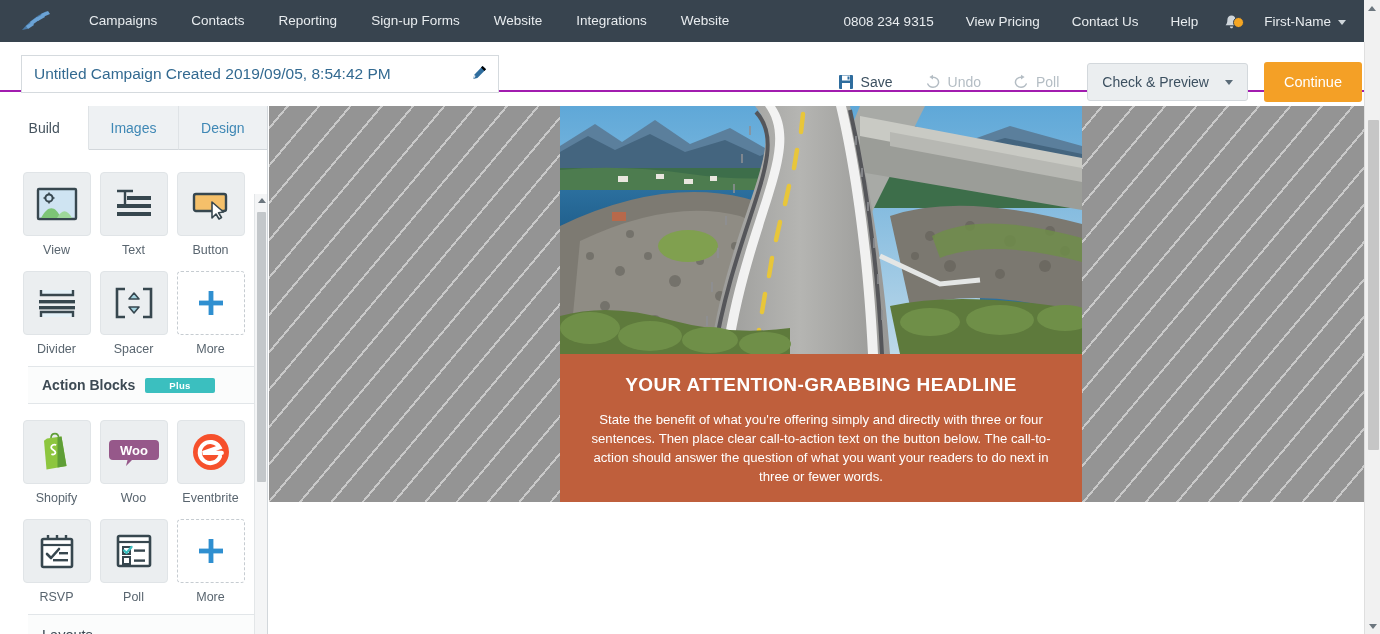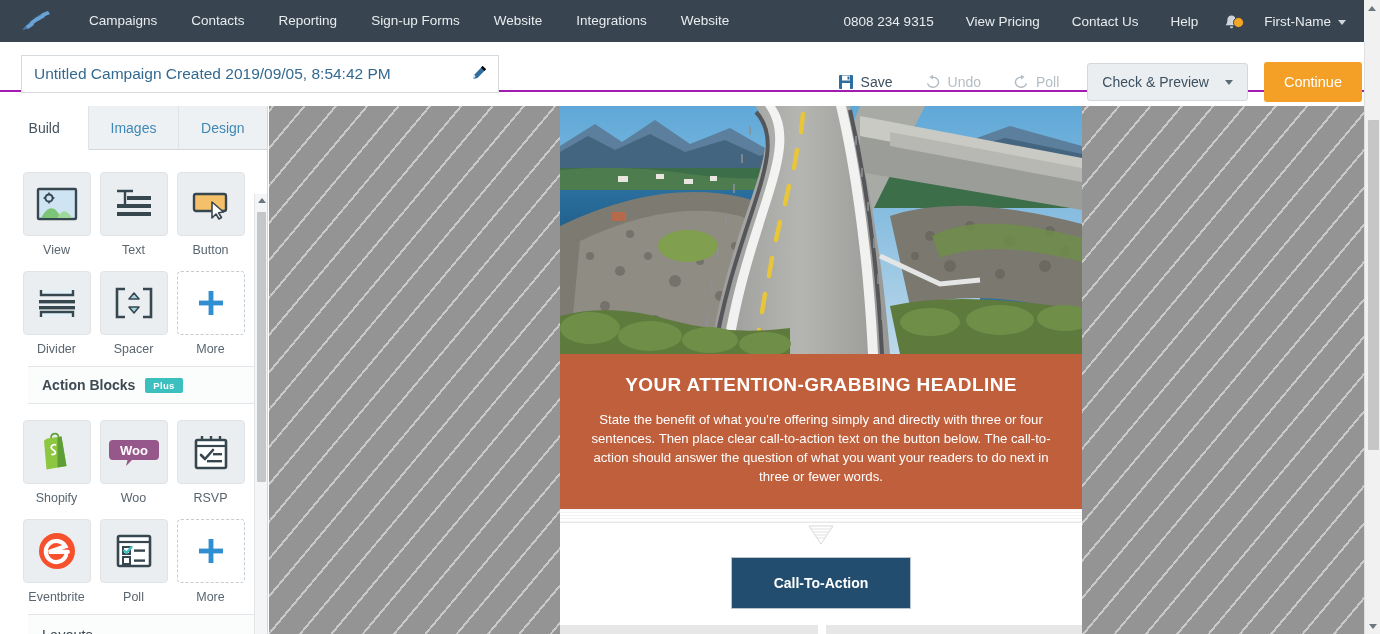--- a/index.html
+++ b/index.html
@@ -148,21 +148,21 @@
     display: flex; align-items: center; gap: 10px;
     padding: 10px 0 10px 14px;
     border-top: 1px solid #e2e6e9;
     border-bottom: 1px solid #e2e6e9;
     background: #fbfcfc;
     margin-left: 28px;
   }
   .section-title { font-size: 14px; color: #3d4a54; font-weight: bold; }
   .plus-badge {
     background: #3bbfbf; color: #fff; font-size: 9.5px;
-    padding: 2px 8px; border-radius: 2px; font-weight: bold;
+    padding: 2px 24px; border-radius: 2px; font-weight: bold;
     letter-spacing: .3px;
   }
   .section-head.plain { justify-content: flex-start; padding: 12px 0 12px 14px; }
 
   .sb-scroll {
     position: absolute; right: 0; top: 44px;
     width: 13px; height: 484px;
     background: #f4f5f6; border-left: 1px solid #e3e6e8;
   }
   .sb-scroll .arrow-up, .sb-scroll .arrow-dn {
@@ -184,21 +184,21 @@
   .tri-dn {
     width: 0; height: 0;
     border-left: 4px solid transparent;
     border-right: 4px solid transparent;
     border-top: 5px solid #6c767e;
   }
 
   
   .canvas {
     position: absolute; left: 269px; top: 106px;
-    width: 1095px; height: 528px;
+    width: 1095px; height: 396px;
     background-color: #949494;
     background-image: repeating-linear-gradient(
       -50deg,
       #949494 0px, #949494 22px,
       #c9c9c9 22px, #c9c9c9 24px
     );
     overflow: hidden;
   }
   .email-wrap {
     position: absolute; left: 291px; top: 0;
@@ -466,39 +466,39 @@
             <path d="M4 5 h42 a4 4 0 0 1 4 4 v12 a4 4 0 0 1 -4 4 h-23 l-6 6 1.5 -6 H4 a4 4 0 0 1 -4 -4 V9 a4 4 0 0 1 4 -4 Z" fill="#96588a"></path>
             <text x="25" y="20" font-family="Liberation Sans, sans-serif" font-size="13" font-weight="bold" fill="#ffffff" text-anchor="middle">Woo</text>
           </svg>
         </div>
         <div class="block-label">Woo</div>
       </div>
 
       <div class="block-cell">
         <div class="block-tile">
           <svg width="40" height="40" viewBox="0 0 40 40">
+            <circle cx="20" cy="20" r="18" fill="#f6502c"></circle>
+            <path d="M29 24.5 a10.5 10.5 0 1 1 -.6 -9.2 l-16.6 5.6 h19" fill="none" stroke="#ffffff" stroke-width="4.2" stroke-linecap="round"></path>
+          </svg>
+        </div>
+        <div class="block-label">Eventbrite</div>
+      </div>
+
+      <div class="block-cell">
+        <div class="block-tile">
+          <svg width="40" height="40" viewBox="0 0 40 40">
             <path d="M11 4 v5 M20 4 v5 M29 4 v5" stroke="#37474f" stroke-width="2.4"></path>
             <rect x="5" y="8" width="30" height="28" rx="1.5" fill="#ffffff" stroke="#37474f" stroke-width="2.6"></rect>
             <path d="M5 14 h30" stroke="#37474f" stroke-width="2.2"></path>
             <path d="M10 23 l4 4 8 -9" fill="none" stroke="#37474f" stroke-width="2.6" stroke-linecap="round" stroke-linejoin="round"></path>
             <rect x="22" y="21" width="9" height="2.4" fill="#37474f"></rect>
             <rect x="16" y="28" width="15" height="2.4" fill="#37474f"></rect>
           </svg>
         </div>
         <div class="block-label">RSVP</div>
-      </div>
-
-      <div class="block-cell">
-        <div class="block-tile">
-          <svg width="40" height="40" viewBox="0 0 40 40">
-            <circle cx="20" cy="20" r="18" fill="#f6502c"></circle>
-            <path d="M29 24.5 a10.5 10.5 0 1 1 -.6 -9.2 l-16.6 5.6 h19" fill="none" stroke="#ffffff" stroke-width="4.2" stroke-linecap="round"></path>
-          </svg>
-        </div>
-        <div class="block-label">Eventbrite</div>
       </div>
 
       <div class="block-cell">
         <div class="block-tile">
           <svg width="40" height="38" viewBox="0 0 40 38">
             <rect x="4" y="4" width="32" height="30" rx="1.5" fill="#ffffff" stroke="#37474f" stroke-width="2.6"></rect>
             <path d="M4 10 h32" stroke="#37474f" stroke-width="2.2"></path>
             <rect x="9" y="15" width="7" height="7" fill="none" stroke="#37474f" stroke-width="2"></rect>
             <path d="M10 18.5 l2.5 2.5 5 -6" fill="none" stroke="#3bbfbf" stroke-width="2.4" stroke-linecap="round" stroke-linejoin="round"></path>
             <rect x="20" y="17.4" width="11" height="2.4" fill="#37474f"></rect>

